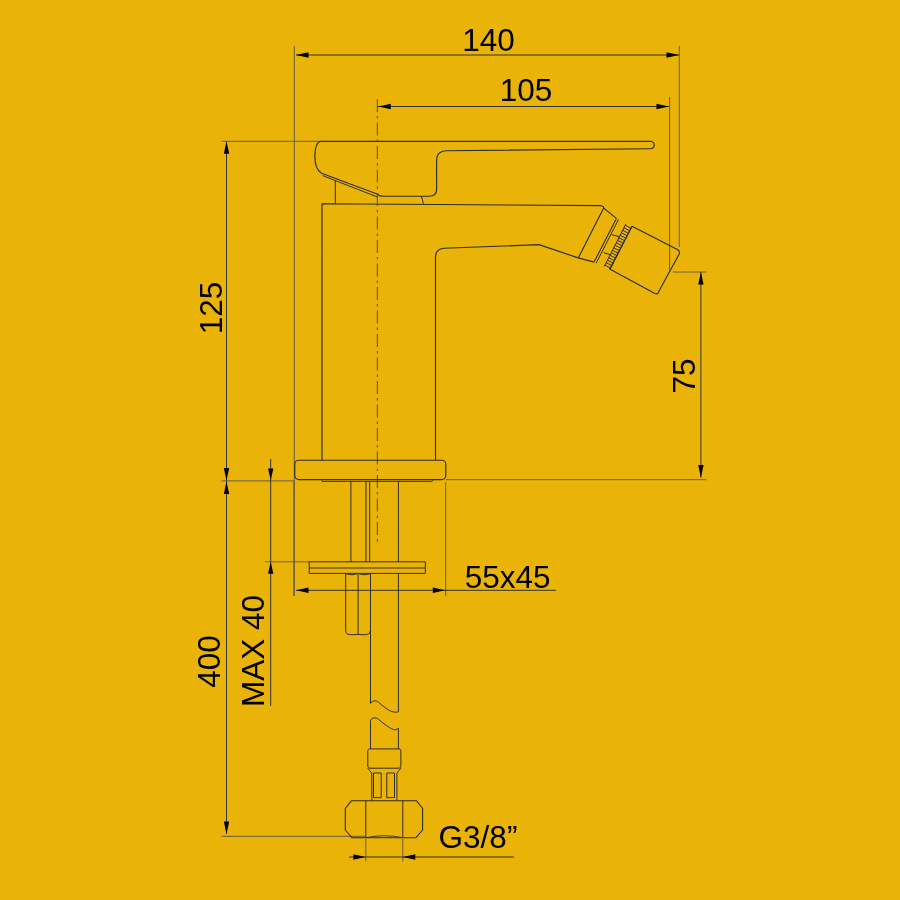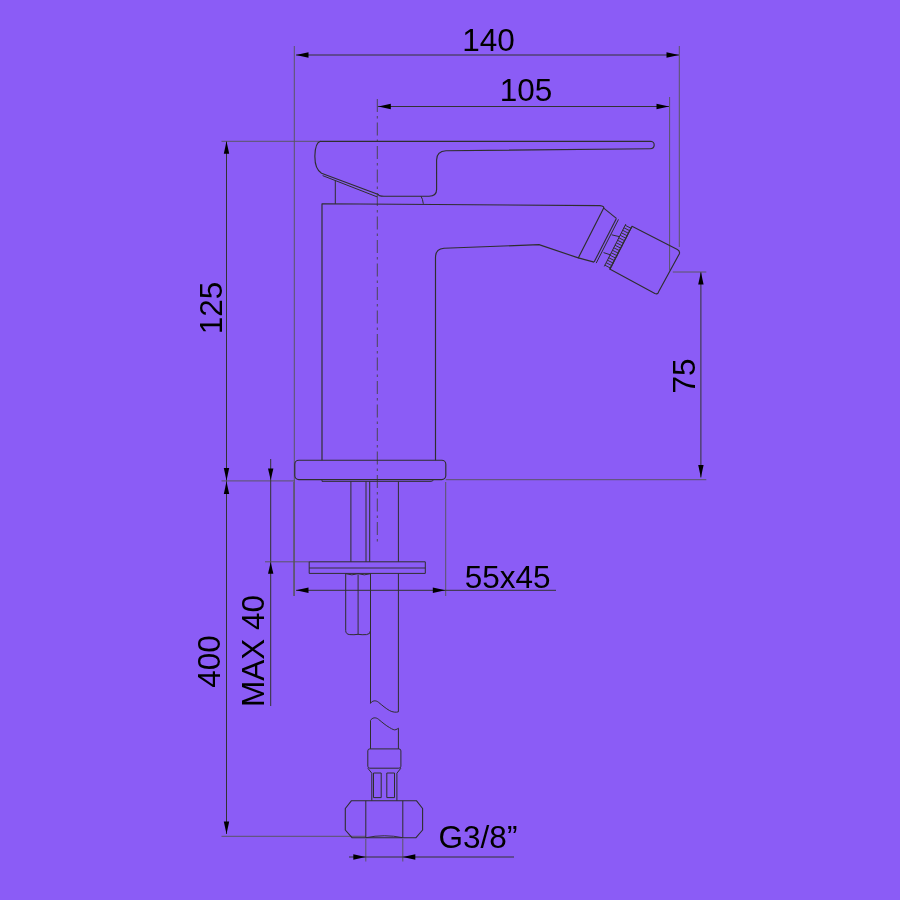--- a/index.html
+++ b/index.html
@@ -1,16 +1,16 @@
 <!DOCTYPE html>
 <html><head>
 <meta charset="utf-8">
 <style>
   html,body{margin:0;padding:0;background:#ffffff;}
-  .page{width:900px;height:900px;position:relative;background:#8b5cf6;}
+  .page{width:900px;height:900px;position:relative;background:#eab308;}
   text{font-family:"Liberation Sans", sans-serif;fill:#000;}
 </style>
 </head>
 <body>
 
 <div class="page">
 <svg width="900" height="900" viewBox="0 0 900 900">
 <g stroke-linecap="butt" stroke-linejoin="round" fill="none">
 
 <line x1="294.3" y1="46" x2="294.3" y2="596" stroke="#555" stroke-width="0.9"></line>

